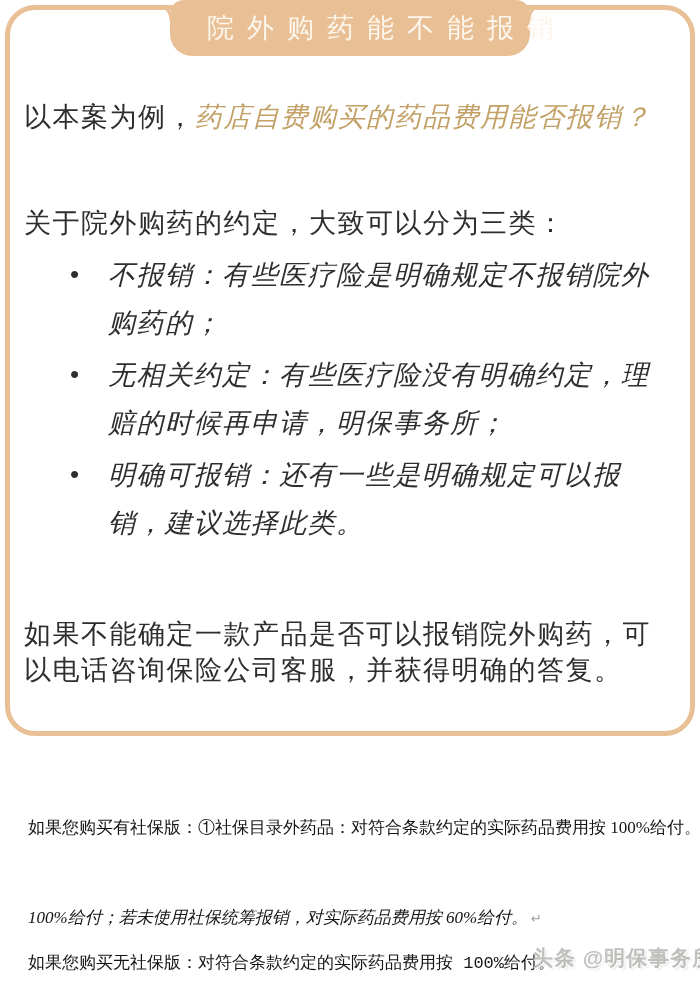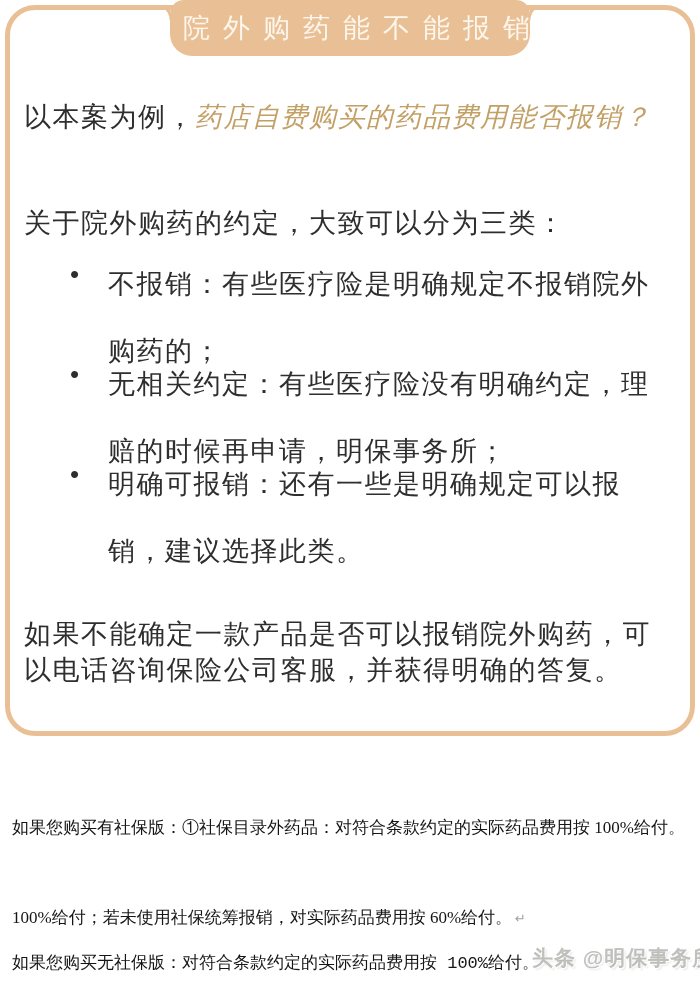--- a/index.html
+++ b/index.html
@@ -47,63 +47,64 @@
     background: radial-gradient(circle at 100% 100%, rgba(0,0,0,0) 14px, #E9C096 15px);
   }
   .badge-title {
     display: inline-block;
     line-height: 56px;
     font-size: 27px;
     letter-spacing: 13px;
     text-indent: 13px;
     color: #FCF6EC;
     white-space: nowrap;
+    padding-left: 24px;
   }
 
   
   .para, .bullet {
     position: absolute;
     color: #2E2E2E;
     font-size: 27px;
     letter-spacing: 1.5px;
   }
   .p1 { left: 24px; top: 99px; white-space: nowrap; }
   .gold { color: #C2A066; font-style: italic; }
   .p2 { left: 24px; top: 205px; white-space: nowrap; }
 
   .bullet { left: 70px; display: flex; align-items: flex-start; }
   .b1 { top: 251px; }
   .b2 { top: 351px; }
   .b3 { top: 451px; }
   .dot { width: 38px; font-size: 26px; line-height: 47px; }
-  .btext { width: 578px; line-height: 67px; white-space: pre-line; }
+  .btext { width: 578px; line-height: 48px; white-space: pre-line; font-style: italic; }
 
   .p3 { left: 24px; top: 616px; line-height: 36px; white-space: pre-line; width: 660px; }
 
   
   .doc-heading {
     position: absolute;
     left: 62px; top: 760px;
     font-size: 19px;
     font-weight: bold;
     color: #111111;
     font-family: "Liberation Sans", sans-serif;
     white-space: nowrap;
   }
   .doc-para {
     position: absolute;
-    left: 12px;
+    left: 28px;
     font-size: 17px;
     color: #151515;
     font-family: "Liberation Serif", serif;
     white-space: nowrap;
   }
   .dp1 { top: 816px; }
   .dp2 { top: 861px; }
-  .dp3 { top: 906px; }
+  .dp3 { top: 906px; font-style: italic; }
   .dp4 { top: 951px; font-family: Liberation Mono, monospace; }
   .ret {
     font-size: 13px;
     color: #9aa0a6;
     margin-left: 3px;
     font-family: "DejaVu Sans", sans-serif;
   }
 
   
   .watermark {

